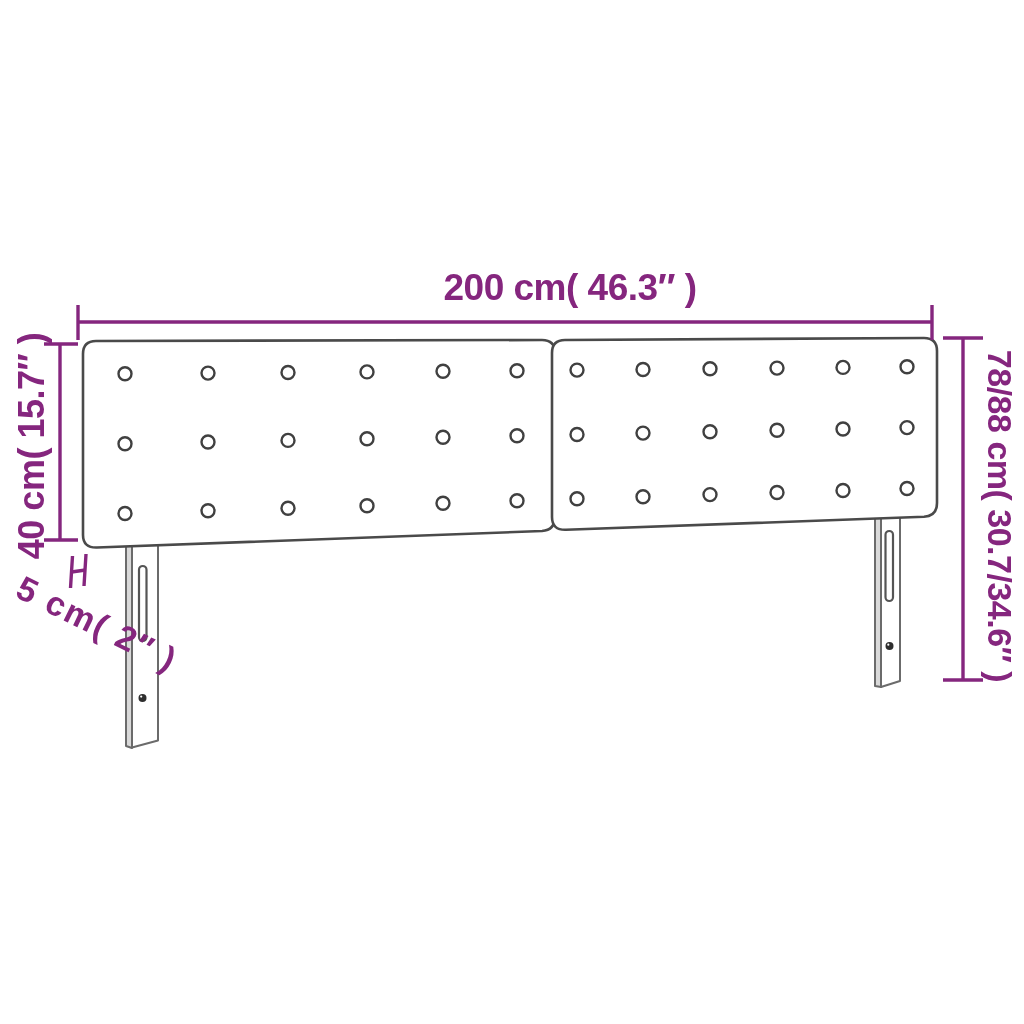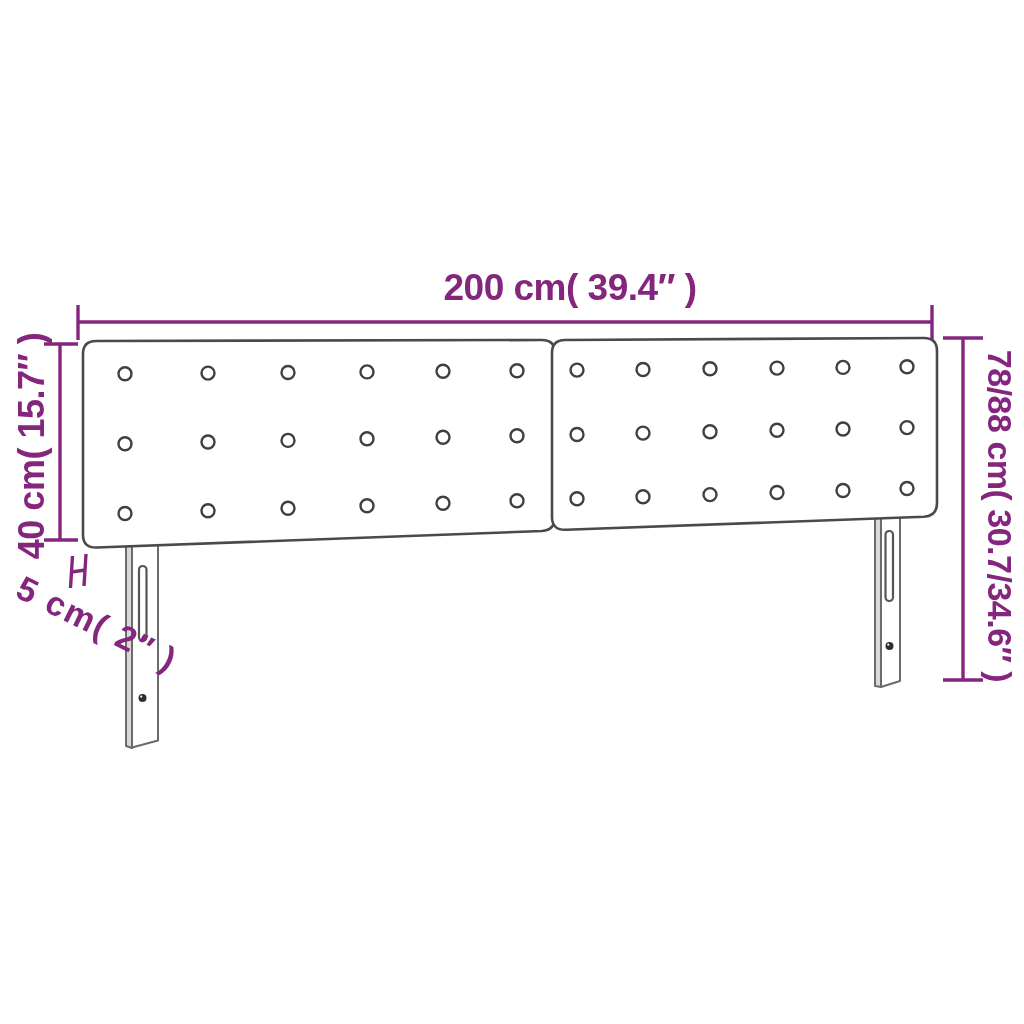--- a/index.html
+++ b/index.html
@@ -107,18 +107,18 @@
       <line class="dim" x1="943" y1="338" x2="983" y2="338"></line>
       <line class="dim" x1="943" y1="680" x2="983" y2="680"></line>
     </g>
     <g>
       <line class="dim" x1="72.5" y1="556" x2="70.5" y2="588"></line>
       <line class="dim" x1="86" y1="554" x2="84" y2="586"></line>
       <line class="dim" x1="71.5" y1="572" x2="85.5" y2="570"></line>
     </g>
   </svg>
 
-  <div class="dim-label top" style="left:570px;top:288px;">200 cm( 39.4″ )</div>
+  <div class="dim-label top" style="left:570px;top:288px;">200 cm( 46.3″ )</div>
   <div class="dim-label left" style="left:32px;top:446px;">40 cm( 15.7″ )</div>
   <div class="dim-label right" style="left:999px;top:516px;">78/88 cm( 30.7/34.6″ )</div>
   <div class="dim-label diag" style="left:97px;top:624px;">5 cm( 2″ )</div>
 
 </div>
 
 </body></html>

